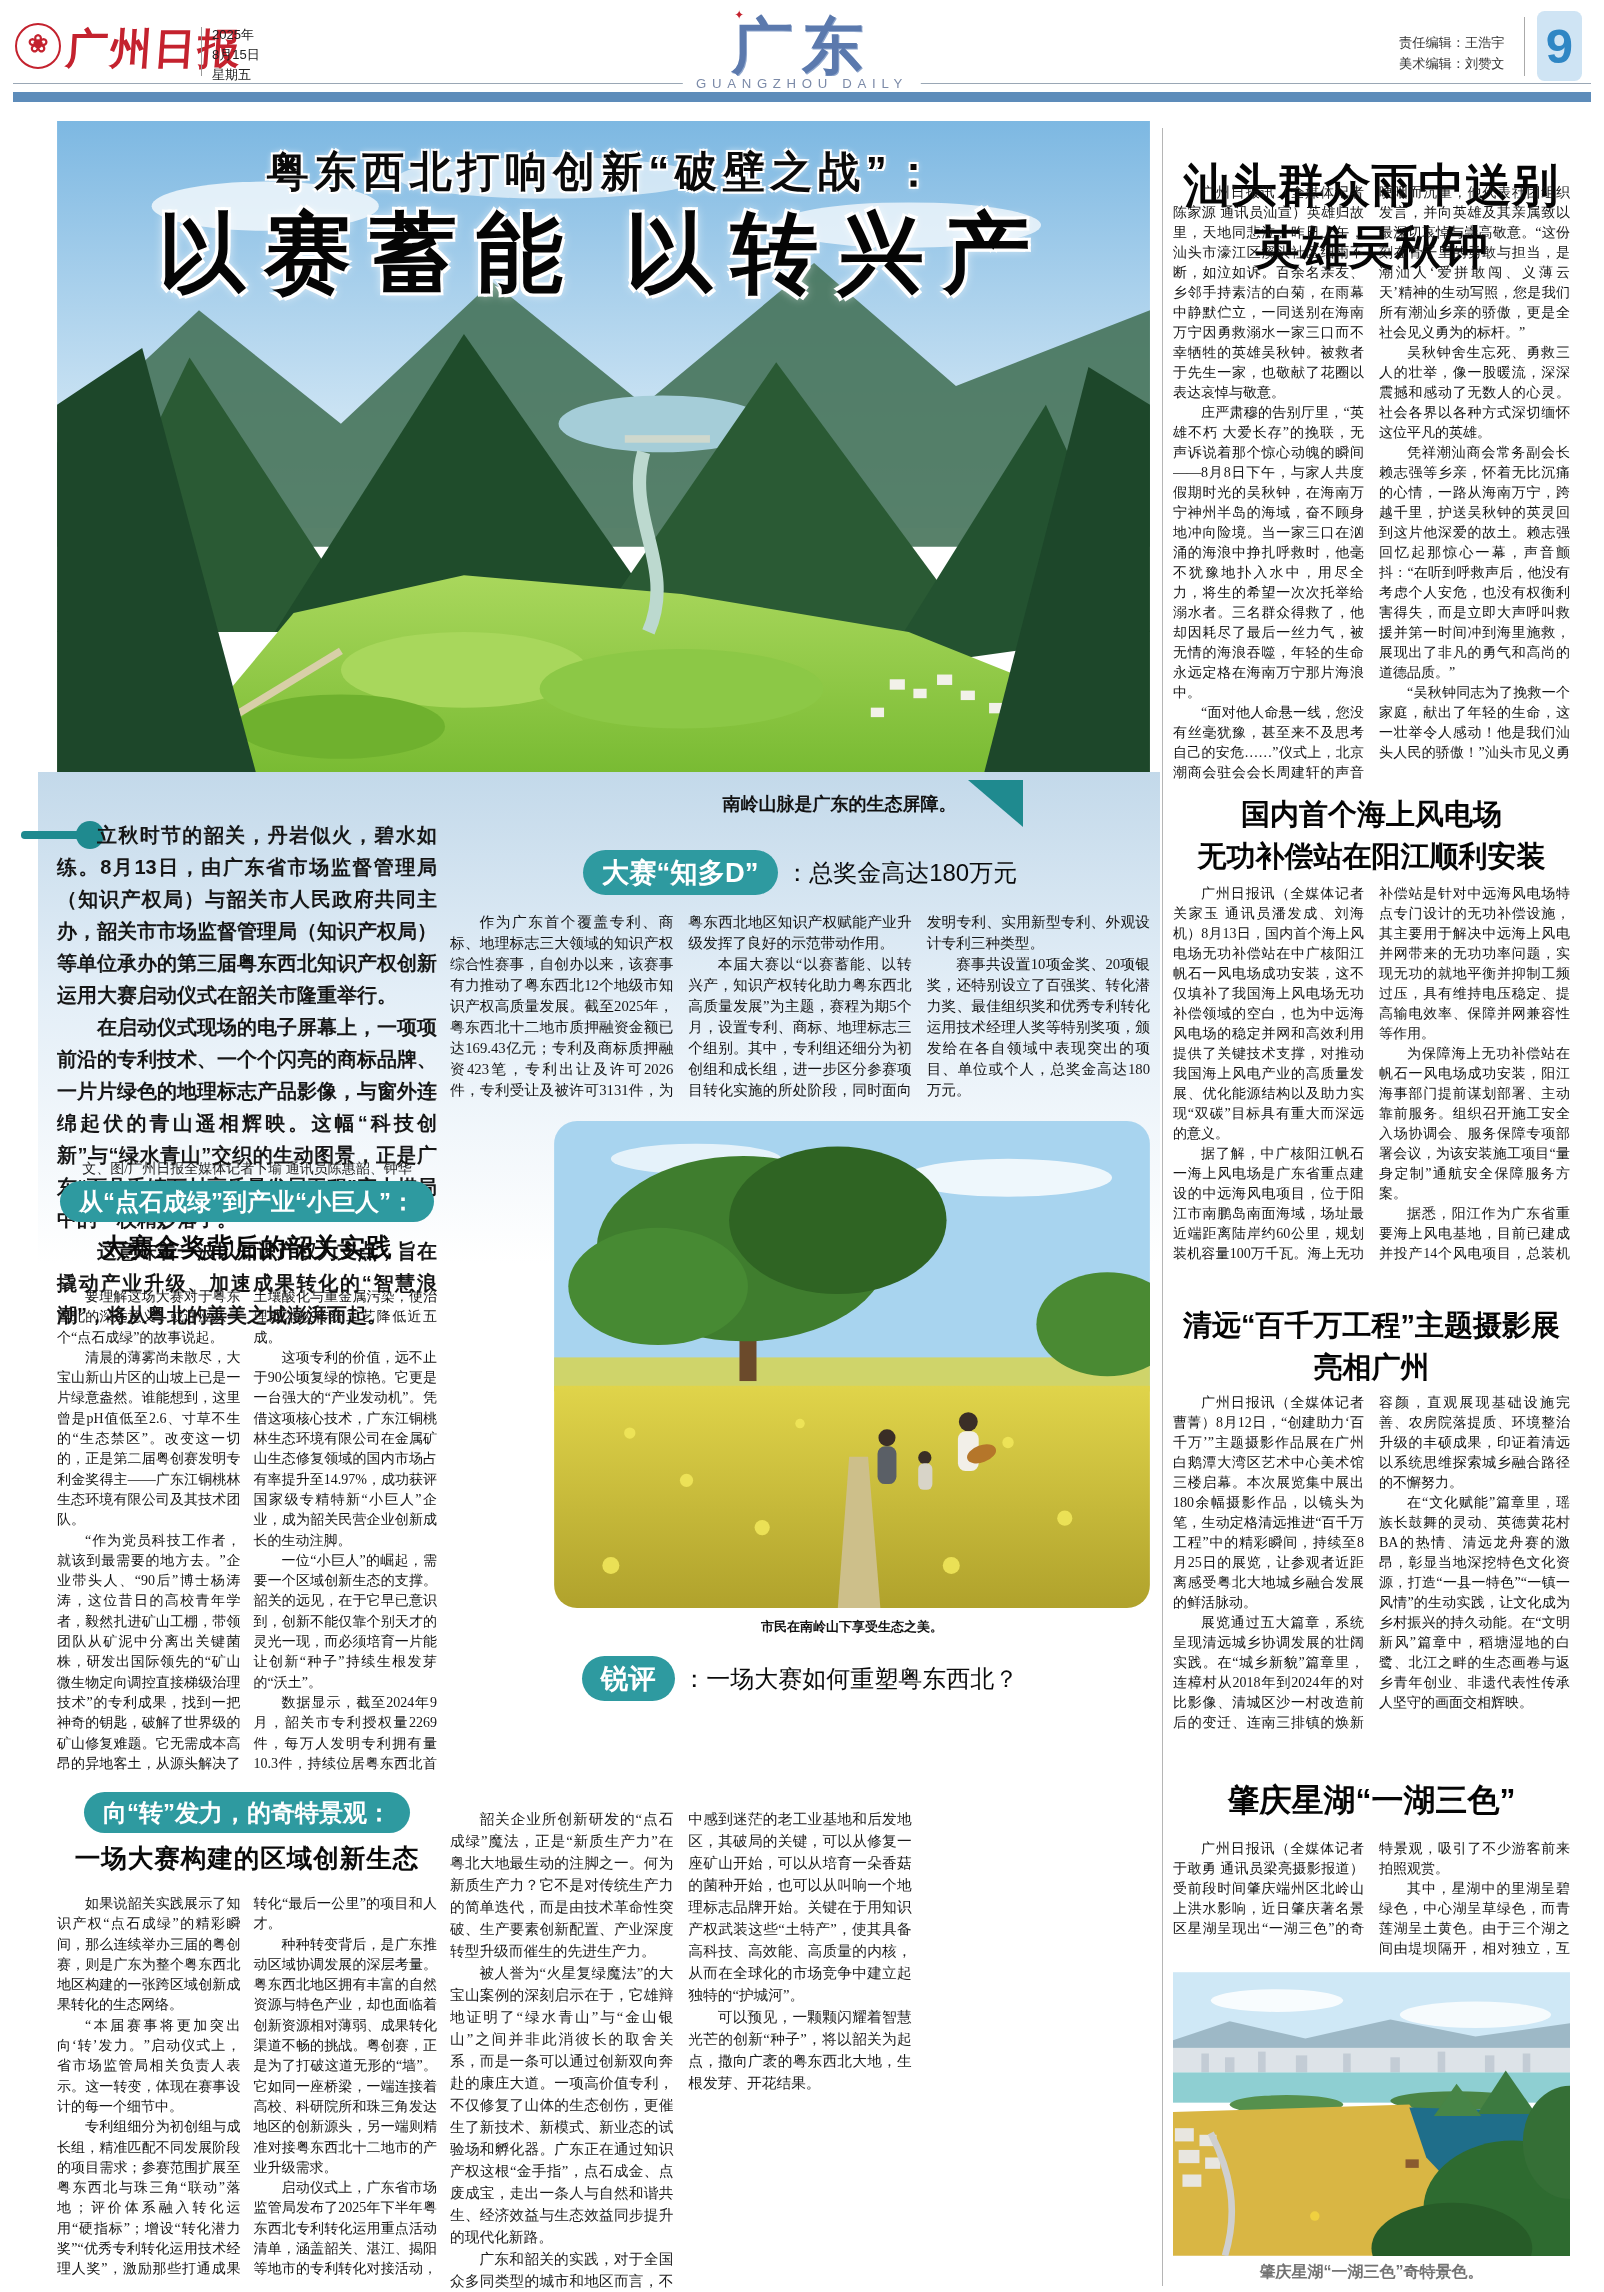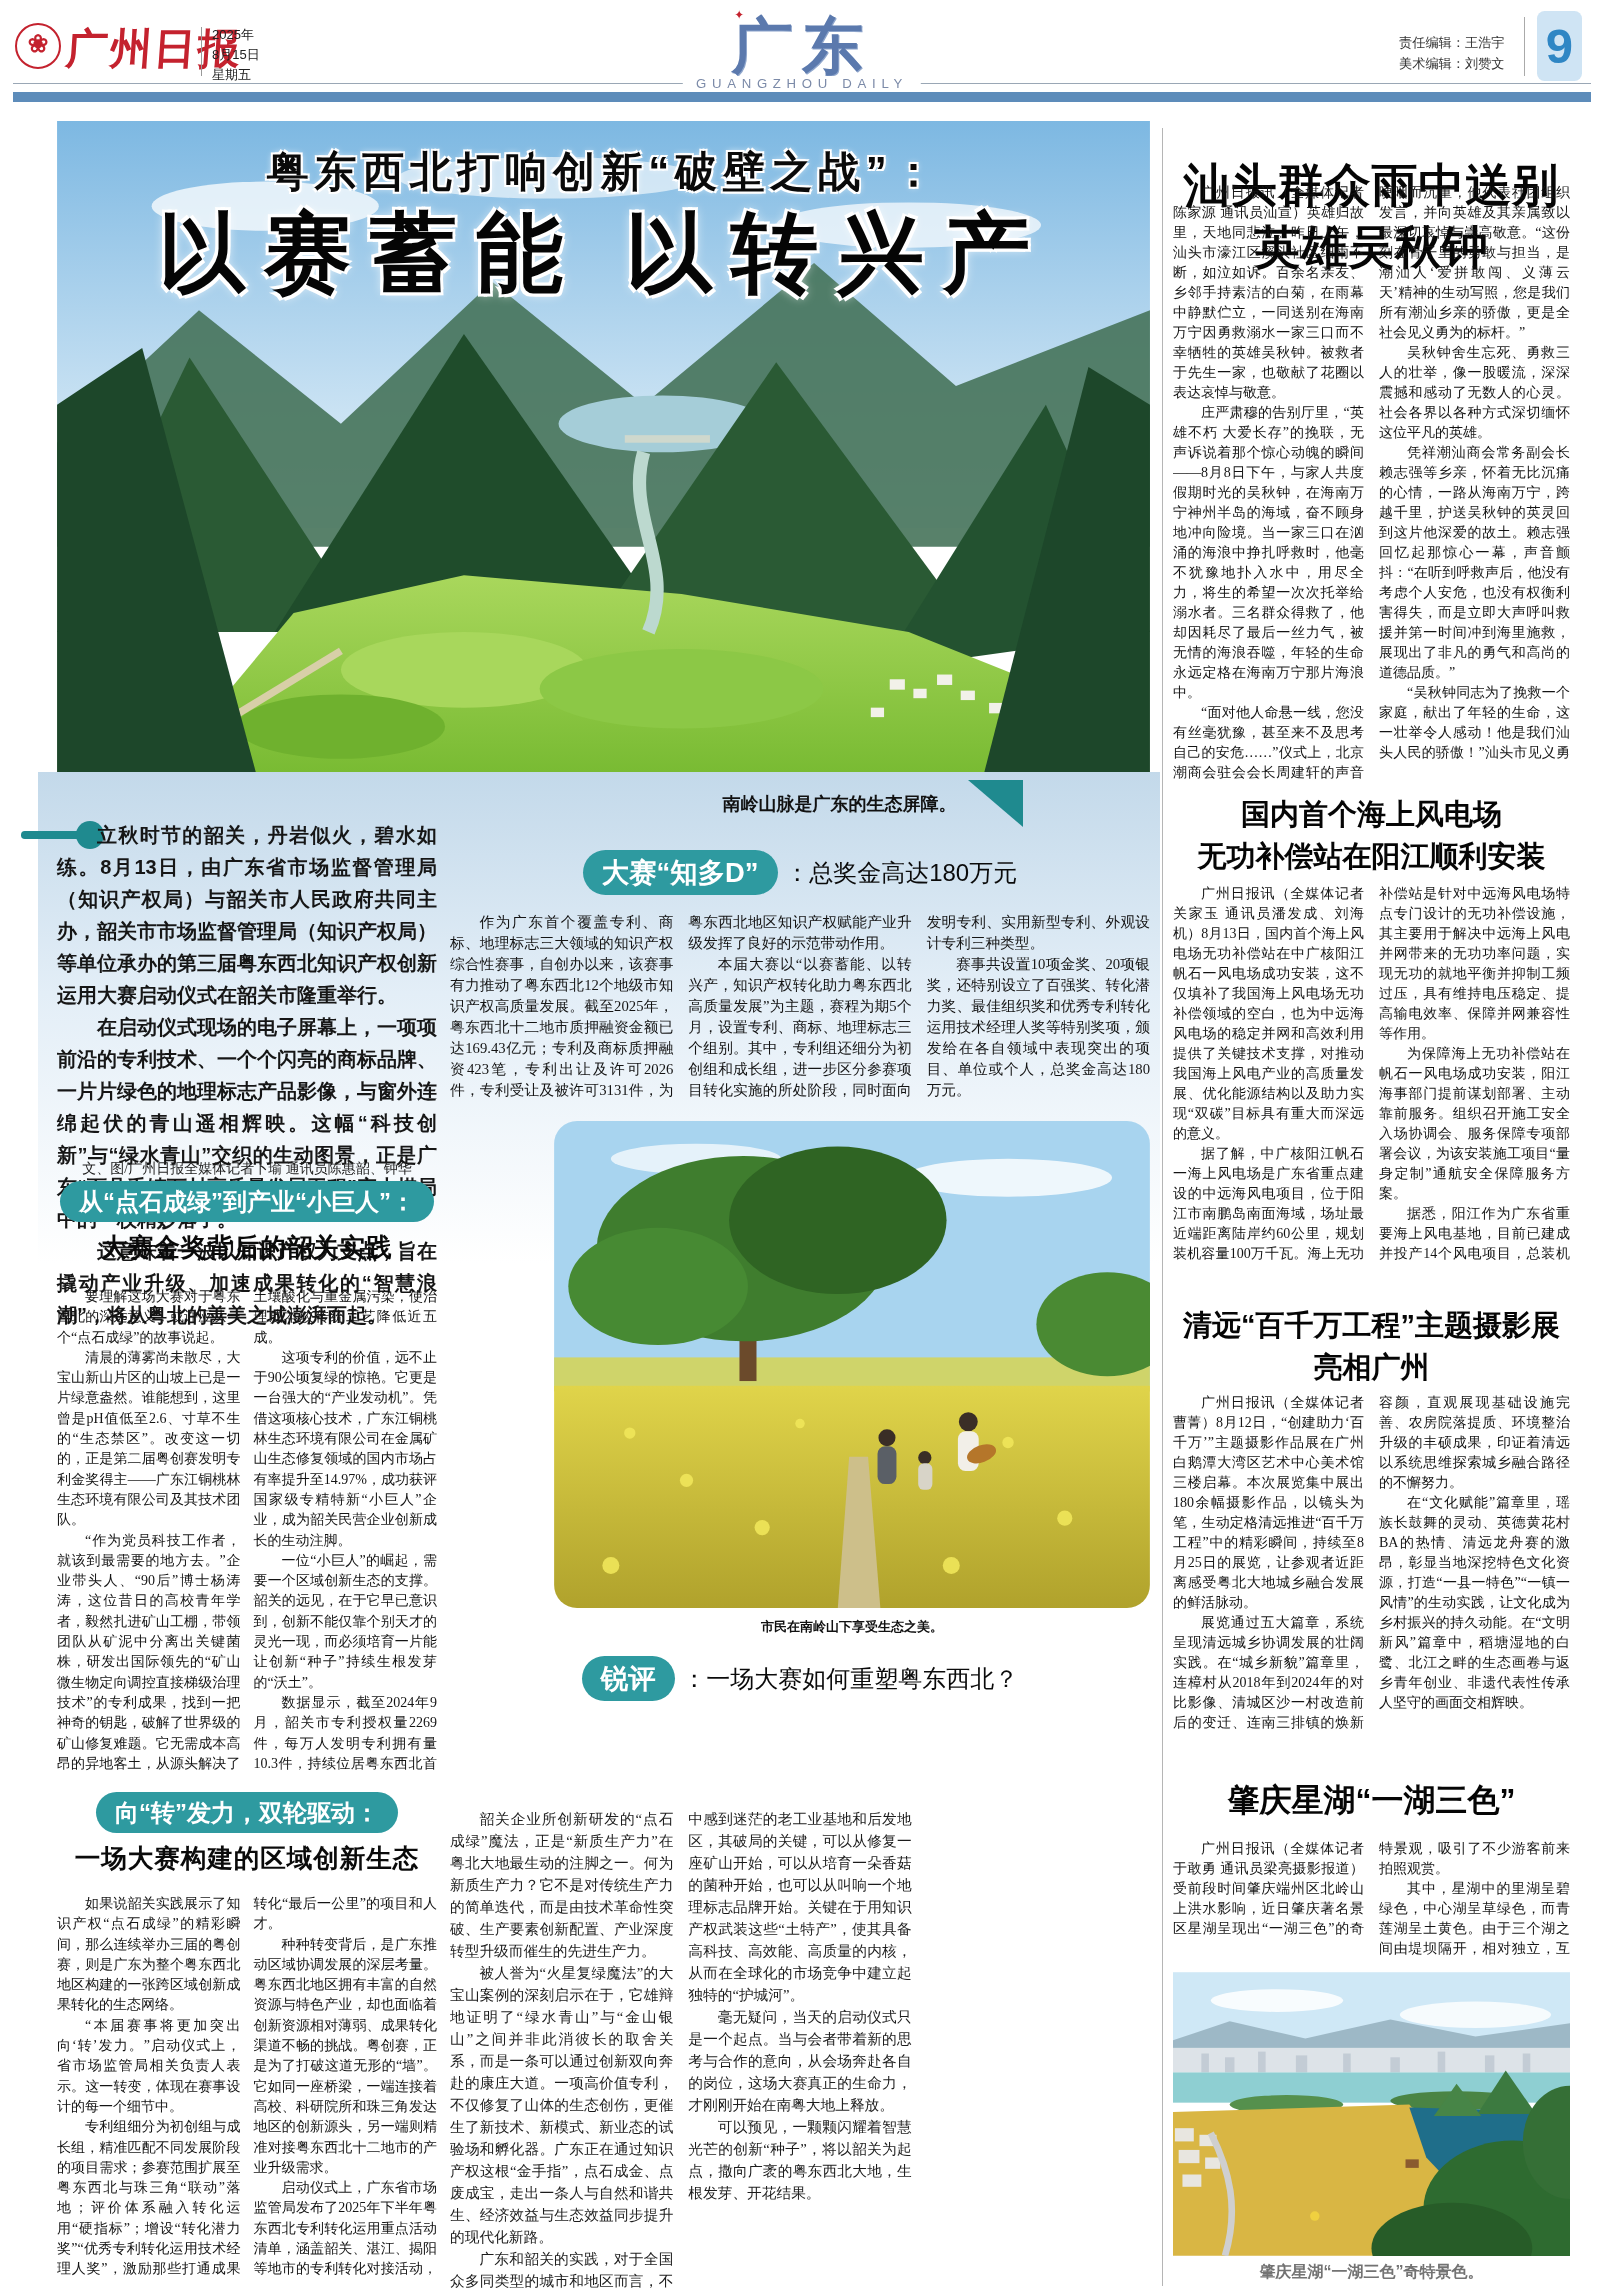--- a/index.html
+++ b/index.html
@@ -180,21 +180,21 @@
     <div class="body2col" style="top:1166px;height:496px;">
         <p>要理解这场大赛对于粤东西北的深远意义，或许应从一个“点石成绿”的故事说起。</p>
         <p>清晨的薄雾尚未散尽，大宝山新山片区的山坡上已是一片绿意盎然。谁能想到，这里曾是pH值低至2.6、寸草不生的“生态禁区”。改变这一切的，正是第二届粤创赛发明专利金奖得主——广东江铜桃林生态环境有限公司及其技术团队。</p>
         <p>“作为党员科技工作者，就该到最需要的地方去。”企业带头人、“90后”博士杨涛涛，这位昔日的高校青年学者，毅然扎进矿山工棚，带领团队从矿泥中分离出关键菌株，研发出国际领先的“矿山微生物定向调控直接梯级治理技术”的专利成果，找到一把神奇的钥匙，破解了世界级的矿山修复难题。它无需成本高昂的异地客土，从源头解决了土壤酸化与重金属污染，使治理成本较传统工艺降低近五成。</p>
         <p>这项专利的价值，远不止于90公顷复绿的惊艳。它更是一台强大的“产业发动机”。凭借这项核心技术，广东江铜桃林生态环境有限公司在金属矿山生态修复领域的国内市场占有率提升至14.97%，成功获评国家级专精特新“小巨人”企业，成为韶关民营企业创新成长的生动注脚。</p>
         <p>一位“小巨人”的崛起，需要一个区域创新生态的支撑。韶关的远见，在于它早已意识到，创新不能仅靠个别天才的灵光一现，而必须培育一片能让创新“种子”持续生根发芽的“沃土”。</p>
         <p>数据显示，截至2024年9月，韶关市专利授权量2269件，每万人发明专利拥有量10.3件，持续位居粤东西北首位；知识产权质押融资金额达到21.63亿元，金融“活水”正精准滴灌着无数个像“江铜桃林”这样的创新主体。</p>
       </div>
 
     <div class="sec-head" style="top:1671px;">
-      <span class="pill">向“转”发力，双轮驱动：</span>
+      <span class="pill">向“转”发力，的奇特景观：</span>
       <div class="sec-sub">一场大赛构建的区域创新生态</div>
     </div>
     <div class="body2col" style="top:1773px;height:396px;">
         <p>如果说韶关实践展示了知识产权“点石成绿”的精彩瞬间，那么连续举办三届的粤创赛，则是广东为整个粤东西北地区构建的一张跨区域创新成果转化的生态网络。</p>
         <p>“本届赛事将更加突出向‘转’发力。”启动仪式上，省市场监管局相关负责人表示。这一转变，体现在赛事设计的每一个细节中。</p>
         <p>专利组细分为初创组与成长组，精准匹配不同发展阶段的项目需求；参赛范围扩展至粤东西北与珠三角“联动”落地；评价体系融入转化运用“硬指标”；增设“转化潜力奖”“优秀专利转化运用技术经理人奖”，激励那些打通成果转化“最后一公里”的项目和人才。</p>
         <p>种种转变背后，是广东推动区域协调发展的深层考量。粤东西北地区拥有丰富的自然资源与特色产业，却也面临着创新资源相对薄弱、成果转化渠道不畅的挑战。粤创赛，正是为了打破这道无形的“墙”。它如同一座桥梁，一端连接着高校、科研院所和珠三角发达地区的创新源头，另一端则精准对接粤东西北十二地市的产业升级需求。</p>
         <p>启动仪式上，广东省市场监管局发布了2025年下半年粤东西北专利转化运用重点活动清单，涵盖韶关、湛江、揭阳等地市的专利转化对接活动，现场发布了一系列的优惠政策与服务承诺。随后的产学研合作项目签约环节，更是将这“转”字落到实处。</p>
       </div>
 
@@ -252,21 +252,20 @@
 
     <div class="banner" style="top:1535px;">
       <span class="pill">锐评</span>
       <span class="banner-text">：一场大赛如何重塑粤东西北？</span>
     </div>
     <div class="body3col commentary-body" style="top:1687px;height:573px;">
         <p>韶关企业所创新研发的“点石成绿”魔法，正是“新质生产力”在粤北大地最生动的注脚之一。何为新质生产力？它不是对传统生产力的简单迭代，而是由技术革命性突破、生产要素创新配置、产业深度转型升级而催生的先进生产力。</p>
         <p>被人誉为“火星复绿魔法”的大宝山案例的深刻启示在于，它雄辩地证明了“绿水青山”与“金山银山”之间并非此消彼长的取舍关系，而是一条可以通过创新双向奔赴的康庄大道。一项高价值专利，不仅修复了山体的生态创伤，更催生了新技术、新模式、新业态的试验场和孵化器。广东正在通过知识产权这根“金手指”，点石成金、点废成宝，走出一条人与自然和谐共生、经济效益与生态效益同步提升的现代化新路。</p>
         <p>广东和韶关的实践，对于全国众多同类型的城市和地区而言，不啻一声及时的号角，更提供了一份可资借鉴的“转型说明书”。</p>
         <p>对于那些曾经过度依赖资源、背负着沉重生态包袱、在转型升级中感到迷茫的老工业基地和后发地区，其破局的关键，可以从修复一座矿山开始，可以从培育一朵香菇的菌种开始，也可以从叫响一个地理标志品牌开始。关键在于用知识产权武装这些“土特产”，使其具备高科技、高效能、高质量的内核，从而在全球化的市场竞争中建立起独特的“护城河”。</p>
-        <p>毫无疑问，当天的启动仪式只是一个起点。当与会者带着新的思考与合作的意向，从会场奔赴各自的岗位，这场大赛真正的生命力，才刚刚开始在南粤大地上释放。</p>
         <p>可以预见，一颗颗闪耀着智慧光芒的创新“种子”，将以韶关为起点，撒向广袤的粤东西北大地，生根发芽、开花结果。</p>
       </div>
   </div>
 
   <div class="v-divider"></div>
 
   <div class="right-region">
     <div class="r-head1 a1-head">汕头群众雨中送别英雄吴秋钟</div>
     <div class="r-body a1-body">
         <p>广州日报讯（全媒体记者陈家源 通讯员汕宣）英雄归故里，天地同悲泣。昨日上午，汕头市濠江区溪头社区细雨不断，如泣如诉。百余名亲友、乡邻手持素洁的白菊，在雨幕中静默伫立，一同送别在海南万宁因勇救溺水一家三口而不幸牺牲的英雄吴秋钟。被救者于先生一家，也敬献了花圈以表达哀悼与敬意。</p>

